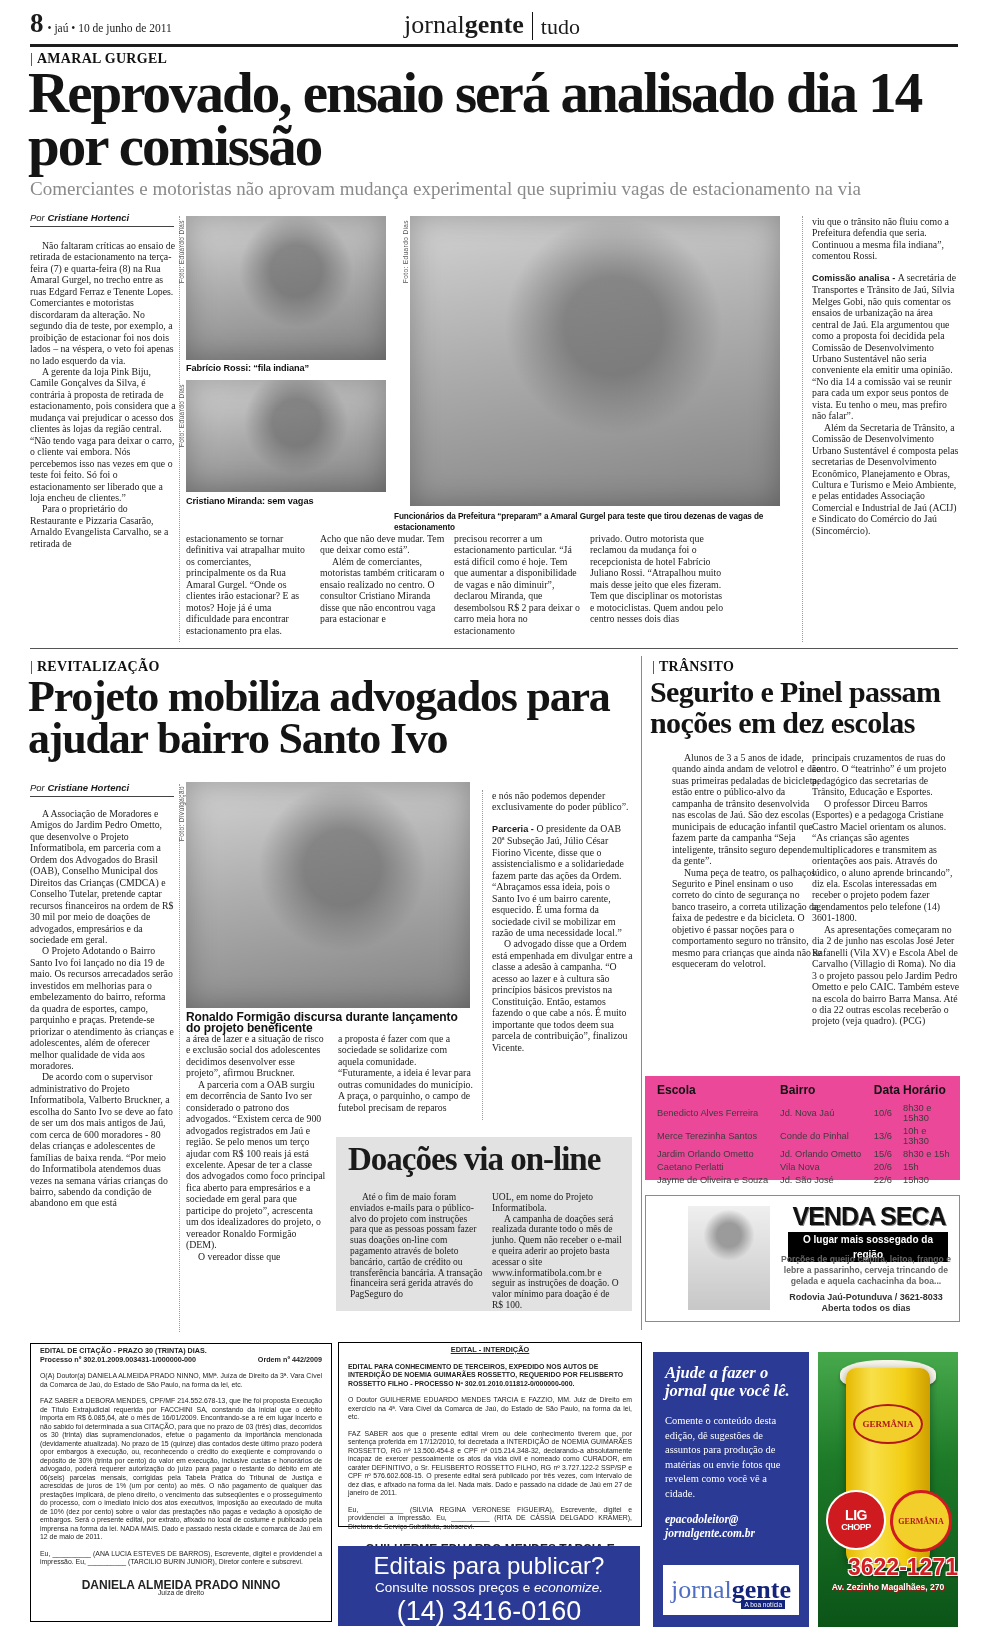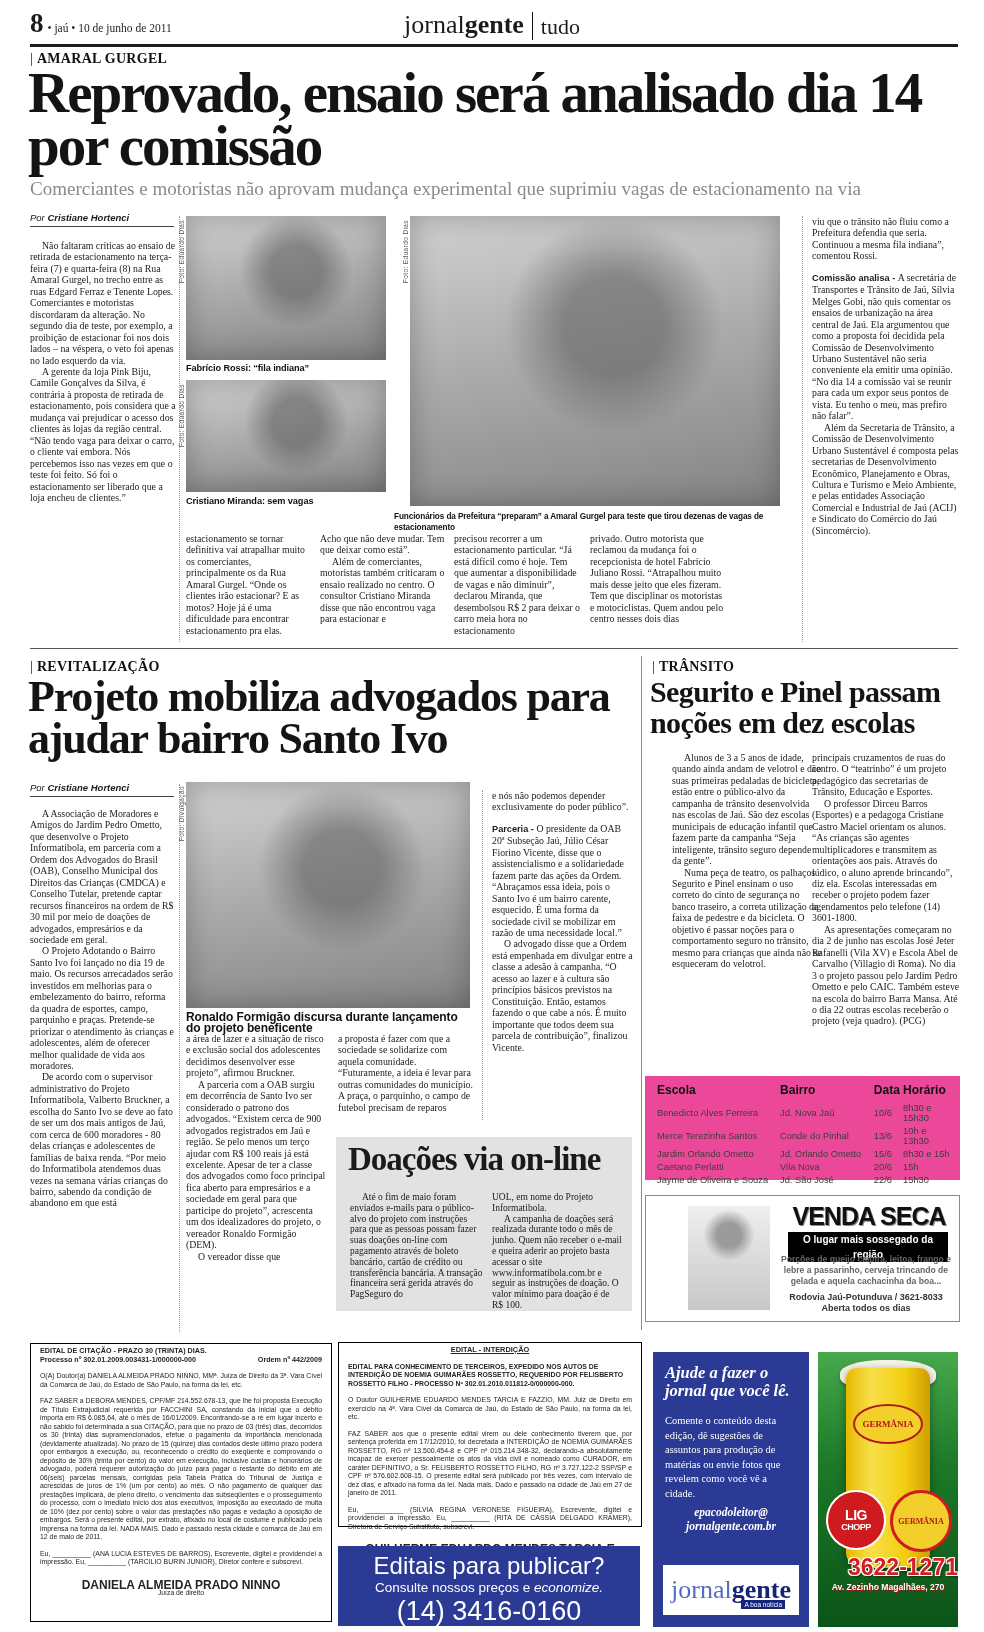--- a/index.html
+++ b/index.html
@@ -61,21 +61,21 @@
       font:bold 9px/11px "Liberation Sans",sans-serif;color:#333;}
   
   .bluebox{position:absolute;background:#2b3a94;color:#fff;}
   .editais-ad{display:flex;flex-direction:column;justify-content:center;align-items:center;text-align:center;}
   .editais-ad .l1{font:400 24px/26px "Liberation Sans",sans-serif;}
   .editais-ad .l2{font:400 13.5px/17px "Liberation Sans",sans-serif;}
   .editais-ad .l2 i{font-style:italic;}
   .editais-ad .l3{font:400 27px/30px "Liberation Sans",sans-serif;}
   .ajude h3{margin:0;font:italic 700 16.5px/18px "Liberation Serif",serif;}
   .ajude .abody{margin-top:14px;font:10.5px/14.5px "Liberation Serif",serif;}
-  .ajude .amail{margin-top:4px;text-align:center;font:italic 700 11.5px/14px "Liberation Serif",serif;}
+  .ajude .amail{margin-top:11px;font:italic 700 11.5px/14px "Liberation Serif",serif;}
   .ajude .logo{position:absolute;left:10px;right:10px;bottom:12px;height:50px;background:#fff;
       display:flex;align-items:center;justify-content:center;}
   .ajude .logo .lj{font:26px "Liberation Serif",serif;color:#4f6fc5;}
   .ajude .logo .lg{font:700 26px "Liberation Serif",serif;color:#13247a;}
   .ajude .logo .tag{position:absolute;right:14px;bottom:6px;background:#13247a;color:#fff;
       font:6.5px "Liberation Sans",sans-serif;padding:1px 3px;}
   
   .germ{position:absolute;background:linear-gradient(180deg,#47a94c 0%,#1d7a28 40%,#0b5418 100%);overflow:hidden;}
   .germ .glass{position:absolute;left:50%;transform:translateX(-50%);top:16px;width:84px;height:200px;
       background:linear-gradient(90deg,#e6b800,#f8e04a 30%,#f2cd12 70%,#cf9e00);border-radius:10px 10px 16px 16px;
@@ -125,20 +125,21 @@
 
   <div class="kick" style="left:30px;top:52px;">AMARAL GURGEL</div>
   <div class="hl" style="left:28px;top:66px;width:935px;font-size:57px;line-height:53px;letter-spacing:-2px;">Reprovado, ensaio será analisado dia 14 por comissão</div>
   <div class="deck" style="left:30px;top:178px;width:930px;font-size:19px;">Comerciantes e motoristas não aprovam mudança experimental que suprimiu vagas de estacionamento na via</div>
 
   <div class="byline" style="left:30px;top:212px;width:144px;"><span>Por </span><b>Cristiane Hortenci</b></div>
 
   <div class="art" style="left:30px;top:240px;width:146px;height:402px;">
     <p>Não faltaram críticas ao ensaio de retirada de estacionamento na terça-feira (7) e quarta-feira (8) na Rua Amaral Gurgel, no trecho entre as ruas Edgard Ferraz e Tenente Lopes. Comerciantes e motoristas discordaram da alteração. No segundo dia de teste, por exemplo, a proibição de estacionar foi nos dois lados – na véspera, o veto foi apenas no lado esquerdo da via.</p>
     <p>A gerente da loja Pink Biju, Camile Gonçalves da Silva, é contrária à proposta de retirada de estacionamento, pois considera que a mudança vai prejudicar o acesso dos clientes às lojas da região central. “Não tendo vaga para deixar o carro, o cliente vai embora. Nós percebemos isso nas vezes em que o teste foi feito. Só foi o estacionamento ser liberado que a loja encheu de clientes.”</p>
+    <p>Para o proprietário do Restaurante e Pizzaria Casarão, Arnaldo Evangelista Carvalho, se a retirada de</p>
   </div>
 
   <div class="vdot" style="left:179px;top:216px;height:426px;"></div>
 
   <div class="ph" style="left:186px;top:216px;width:200px;height:144px;"></div>
   <div class="vcred" style="left:178px;top:220px;">Foto: Eduardo Dias</div>
   <div class="cap" style="left:186px;top:363px;width:200px;">Fabrício Rossi: “fila indiana”</div>
   <div class="ph" style="left:186px;top:380px;width:200px;height:112px;"></div>
   <div class="vcred" style="left:178px;top:384px;">Foto: Eduardo Dias</div>
   <div class="cap" style="left:186px;top:496px;width:200px;">Cristiano Miranda: sem vagas</div>

